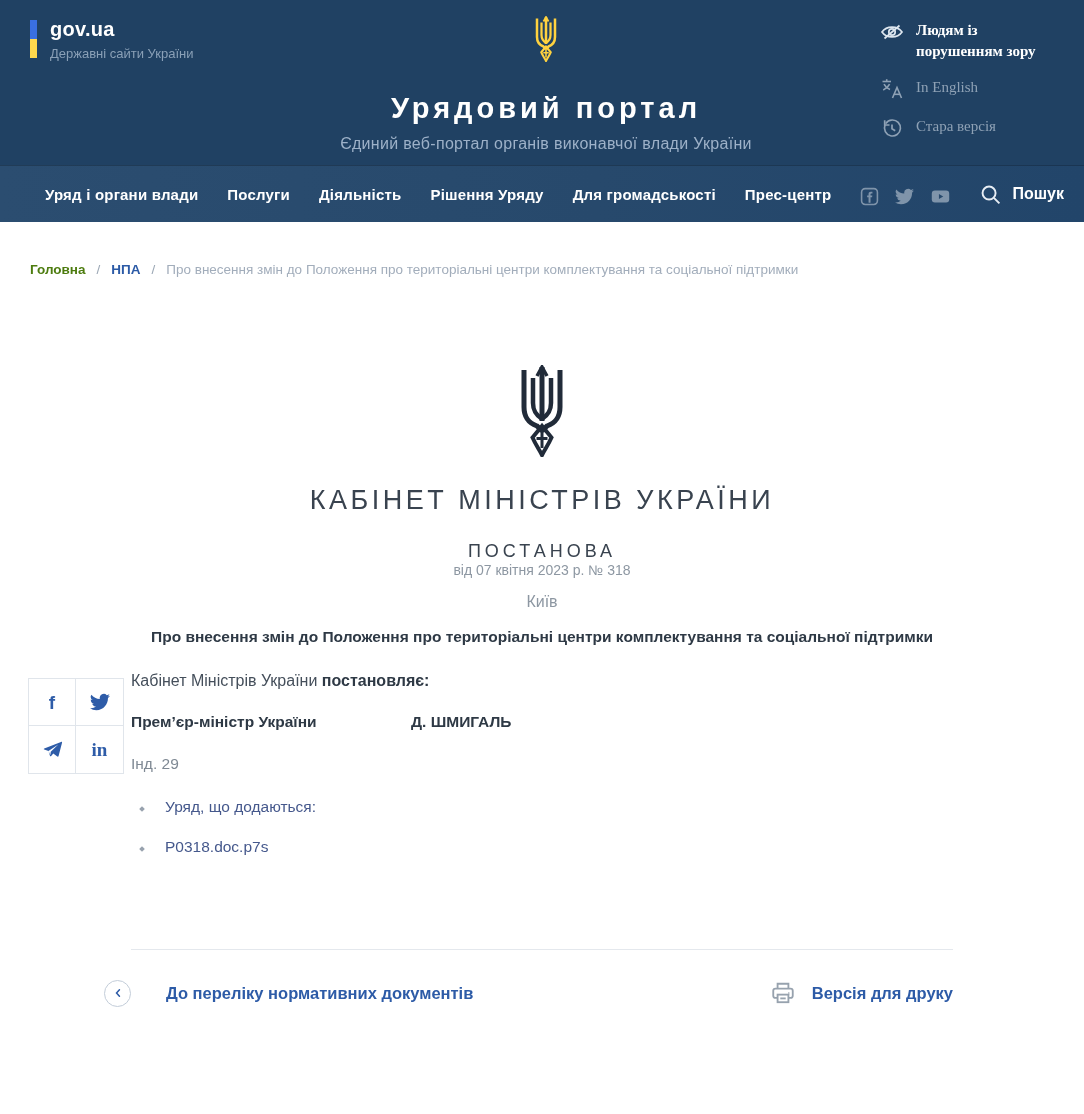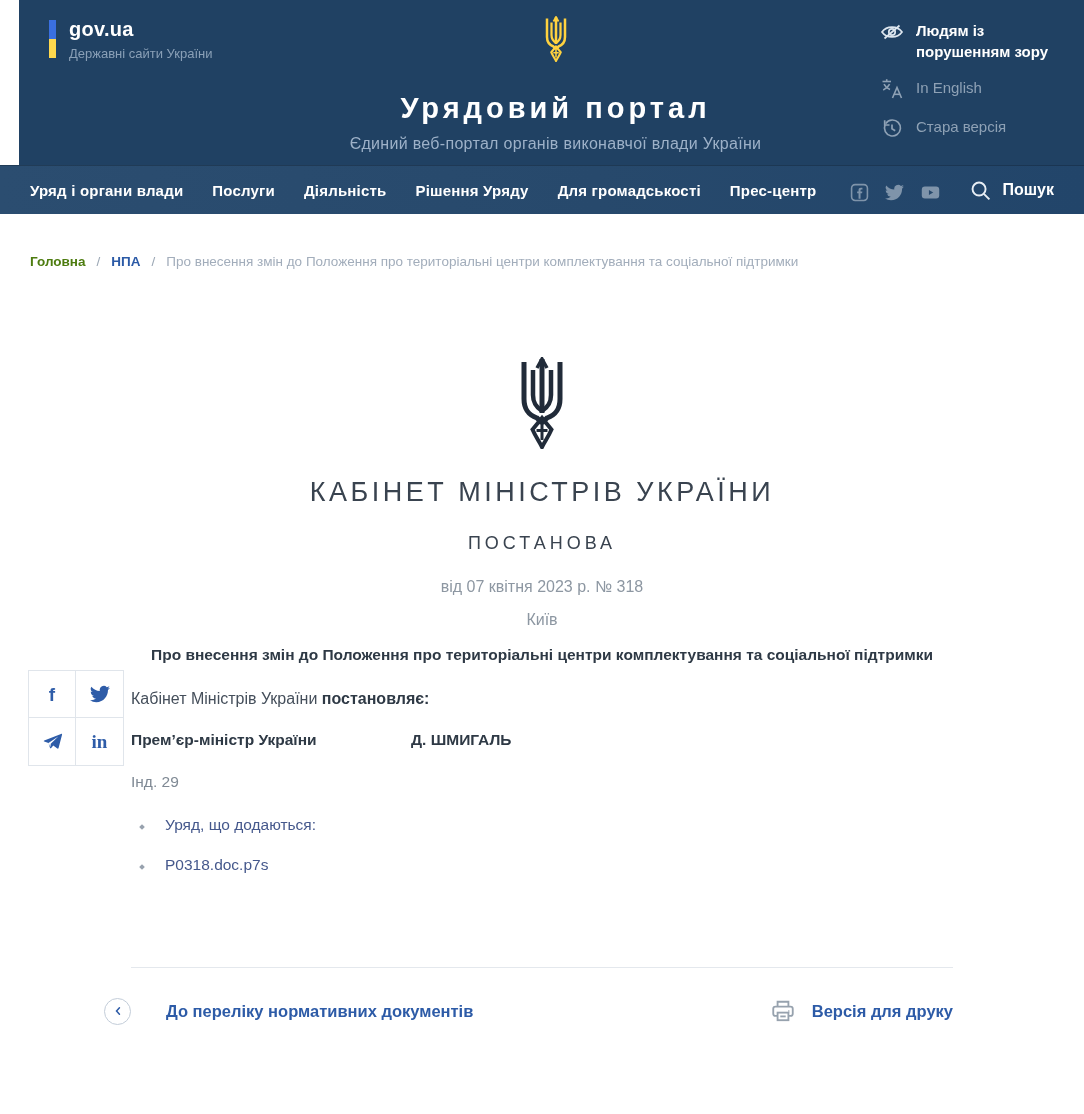--- a/index.html
+++ b/index.html
@@ -5,43 +5,43 @@
   * { margin:0; padding:0; box-sizing:border-box; }
   html,body { background:#fff; }
   body {
     width:1084px; min-height:1114px; margin:0 auto;
     font-family:"Liberation Sans", sans-serif;
     color:#454f5b; position:relative; overflow:hidden;
   }
   svg { display:block; }
 
   
-  .site-header { position:relative; height:165px; background:#204163;margin-left:19px; }
+  .site-header { position:relative; height:165px; background:#204163; }
   .brand { position:absolute; left:30px; top:18px; display:flex; gap:13px; }
   .brand-flag { width:7px; display:flex; flex-direction:column; margin-top:2px; }
   .brand-flag .b { height:19px; background:#3a6fe0; }
   .brand-flag .y { height:19px; background:#ffd84d; }
   .brand-name { font-size:20px; font-weight:700; color:#fff; letter-spacing:.3px; }
   .brand-tagline { font-size:13px; color:#8aa0b7; margin-top:5px; }
 
   .portal { position:absolute; left:8px; right:0; top:16px; text-align:center; }
   .portal-emblem { display:inline-block; color:#ffd23f; }
   .portal-title { margin-top:26px; font-size:29px; font-weight:600; letter-spacing:4px; color:#fff; }
   .portal-subtitle { margin-top:10px; font-size:16px; color:#9db1c8; letter-spacing:.3px; }
 
   .access { position:absolute; right:26px; top:20px; width:178px; display:flex; flex-direction:column; gap:15px; }
-  .access-item { display:flex; gap:12px; align-items:flex-start; cursor:pointer; }
+  .access-item { display:flex; gap:12px; align-items:flex-start; cursor:pointer;font-family:Liberation Serif, serif; }
   .access-item .txt { font-size:15px; line-height:1.4; }
   .access-item.primary .txt { color:#fff; font-weight:700; }
   .access-item.muted .txt { color:#8ea1b5; }
   .access-icon { flex:0 0 24px; margin-top:0; }
 
   
   .main-nav {
-    height:49px; display:flex; align-items:center; padding:0 30px; gap:29px;
+    height:57px; display:flex; align-items:center; padding:0 45px; gap:29px;
     background:linear-gradient(90deg,#2b4d70 0%,#27496c 55%,#22456a 100%);
     border-top:1px solid rgba(0,0,0,.22);
   }
   .nav-item { color:#fff; font-size:15px; font-weight:700; letter-spacing:.2px; cursor:pointer; white-space:nowrap; }
   .nav-right { margin-left:auto; display:flex; align-items:flex-end; gap:16px; }
   .social-icon { color:#7f94aa; cursor:pointer; }
   .nav-search { display:flex; align-items:center; gap:10px; margin-left:12px; cursor:pointer; }
   .nav-search .txt { color:#fff; font-size:16px; font-weight:700; }
 
   
@@ -49,21 +49,21 @@
   .crumb-home { color:#4d7c0f; font-weight:600; cursor:pointer; }
   .crumb-npa { color:#2b5aa6; font-weight:600; cursor:pointer; }
   .crumb-sep { color:#9aa6b4; }
   .crumb-current { color:#a2adbb; }
 
   
   .article { width:822px; margin:88px auto 0; position:relative; }
   .doc-emblem { display:flex; justify-content:center; color:#212b39; }
   .doc-org { margin-top:28px; text-align:center; font-size:27px; font-weight:500; letter-spacing:3.5px; color:#39434f; }
   .doc-type { margin-top:25px; text-align:center; font-size:18px; font-weight:500; letter-spacing:4px; color:#39434f; }
-  .doc-date { margin-top:24px; text-align:center; font-size:16px; color:#8d97a2; }
+  .doc-date { text-align:center; font-size:14px; color:#8d97a2; }
   .doc-city { margin-top:15px; text-align:center; font-size:16px; color:#8d97a2; }
   .doc-title { margin-top:17px; text-align:center; font-size:15.5px; font-weight:700; color:#2e3945; }
   .doc-intro { margin-top:21px; font-size:16px; line-height:1.8; color:#454f5b; }
   .doc-intro b { color:#2e3945;margin-top:32px; }
   .doc-body { margin-top:7px; font-size:16px; line-height:1.95; color:#454f5b; text-align:justify; }
   .signature { margin-top:17px; display:flex; font-size:15.5px; font-weight:700; color:#2e3945;gap:40px; }
   .sig-role { width:240px; }
   .doc-index { margin-top:24px; font-size:15.5px; color:#7f8994; }
   .attachments { margin-top:14px; list-style:none; }
   .attachments li { position:relative; padding:11px 0 11px 34px; }

